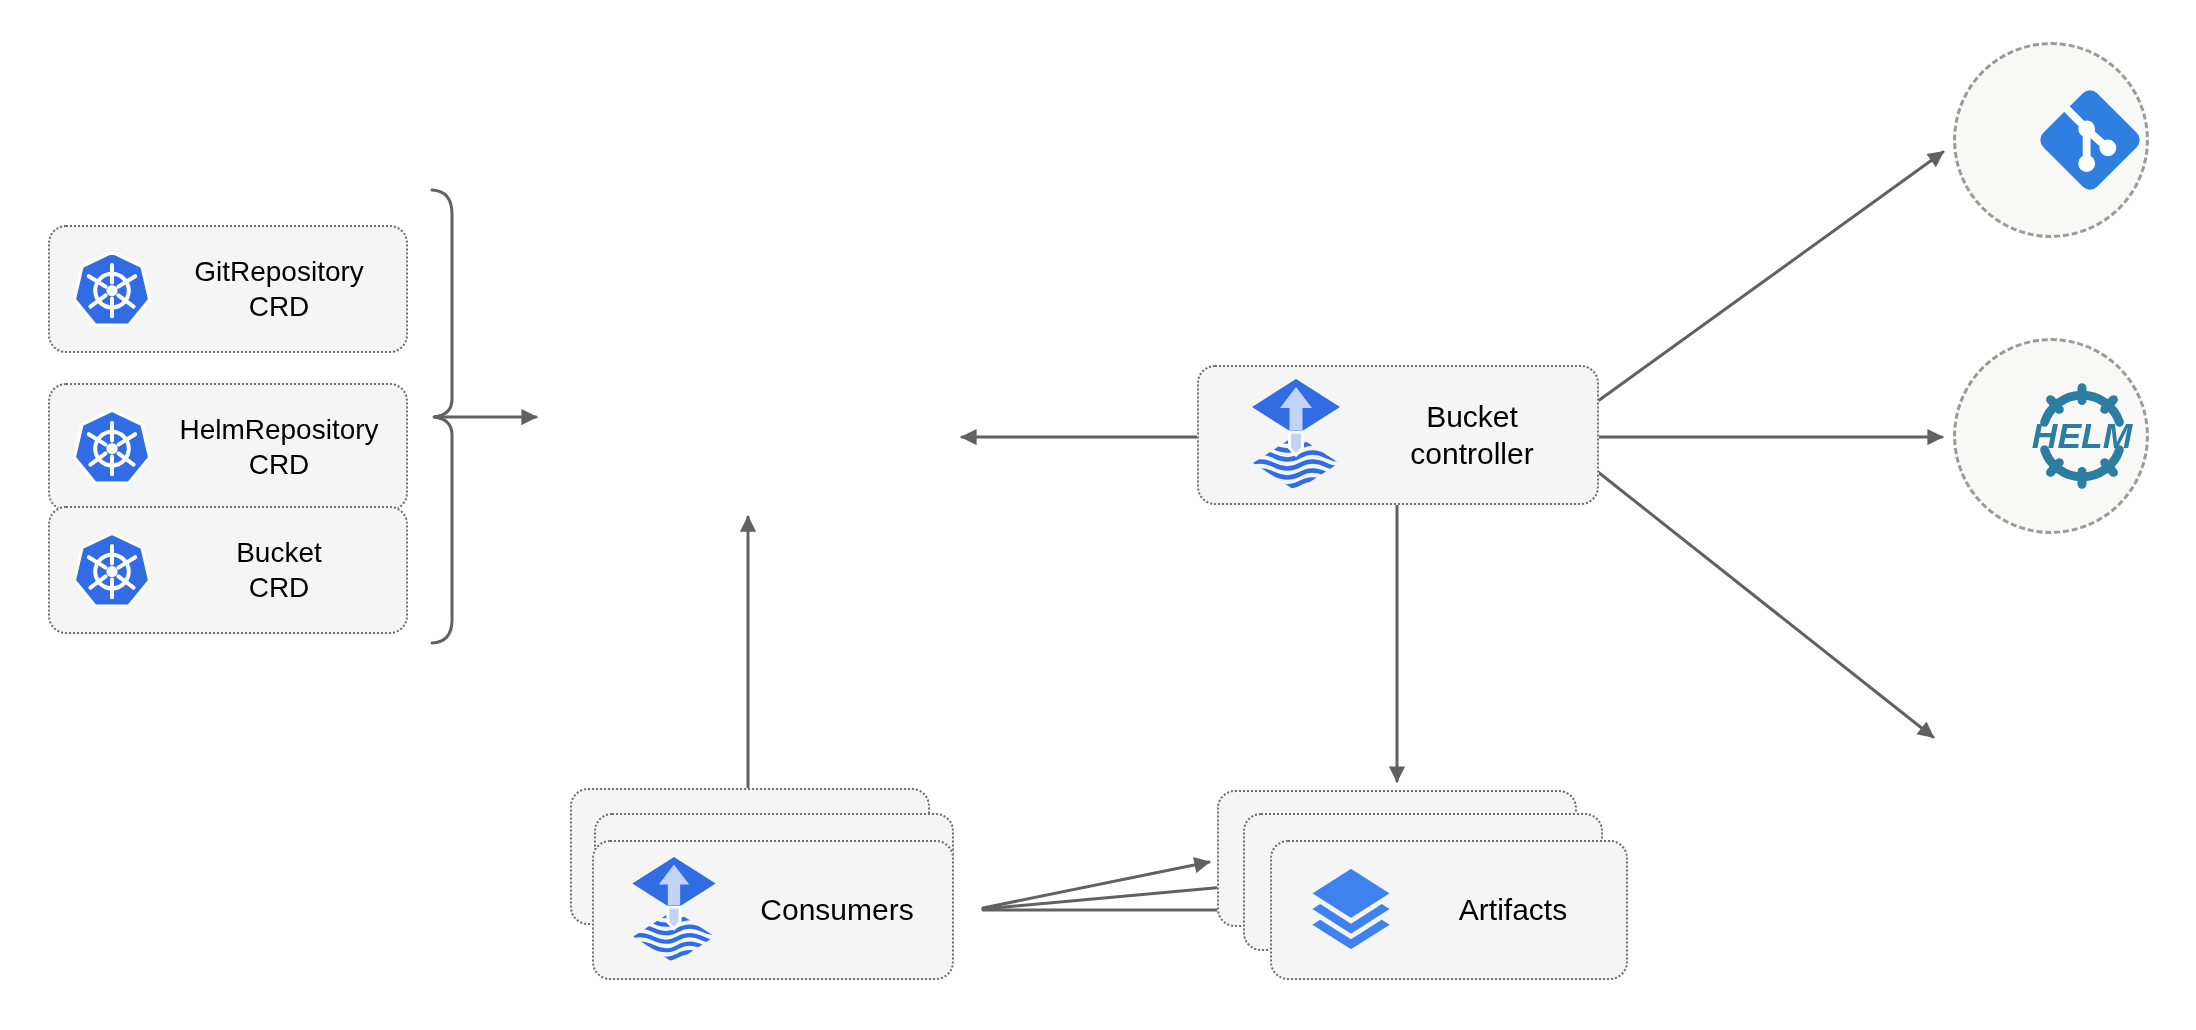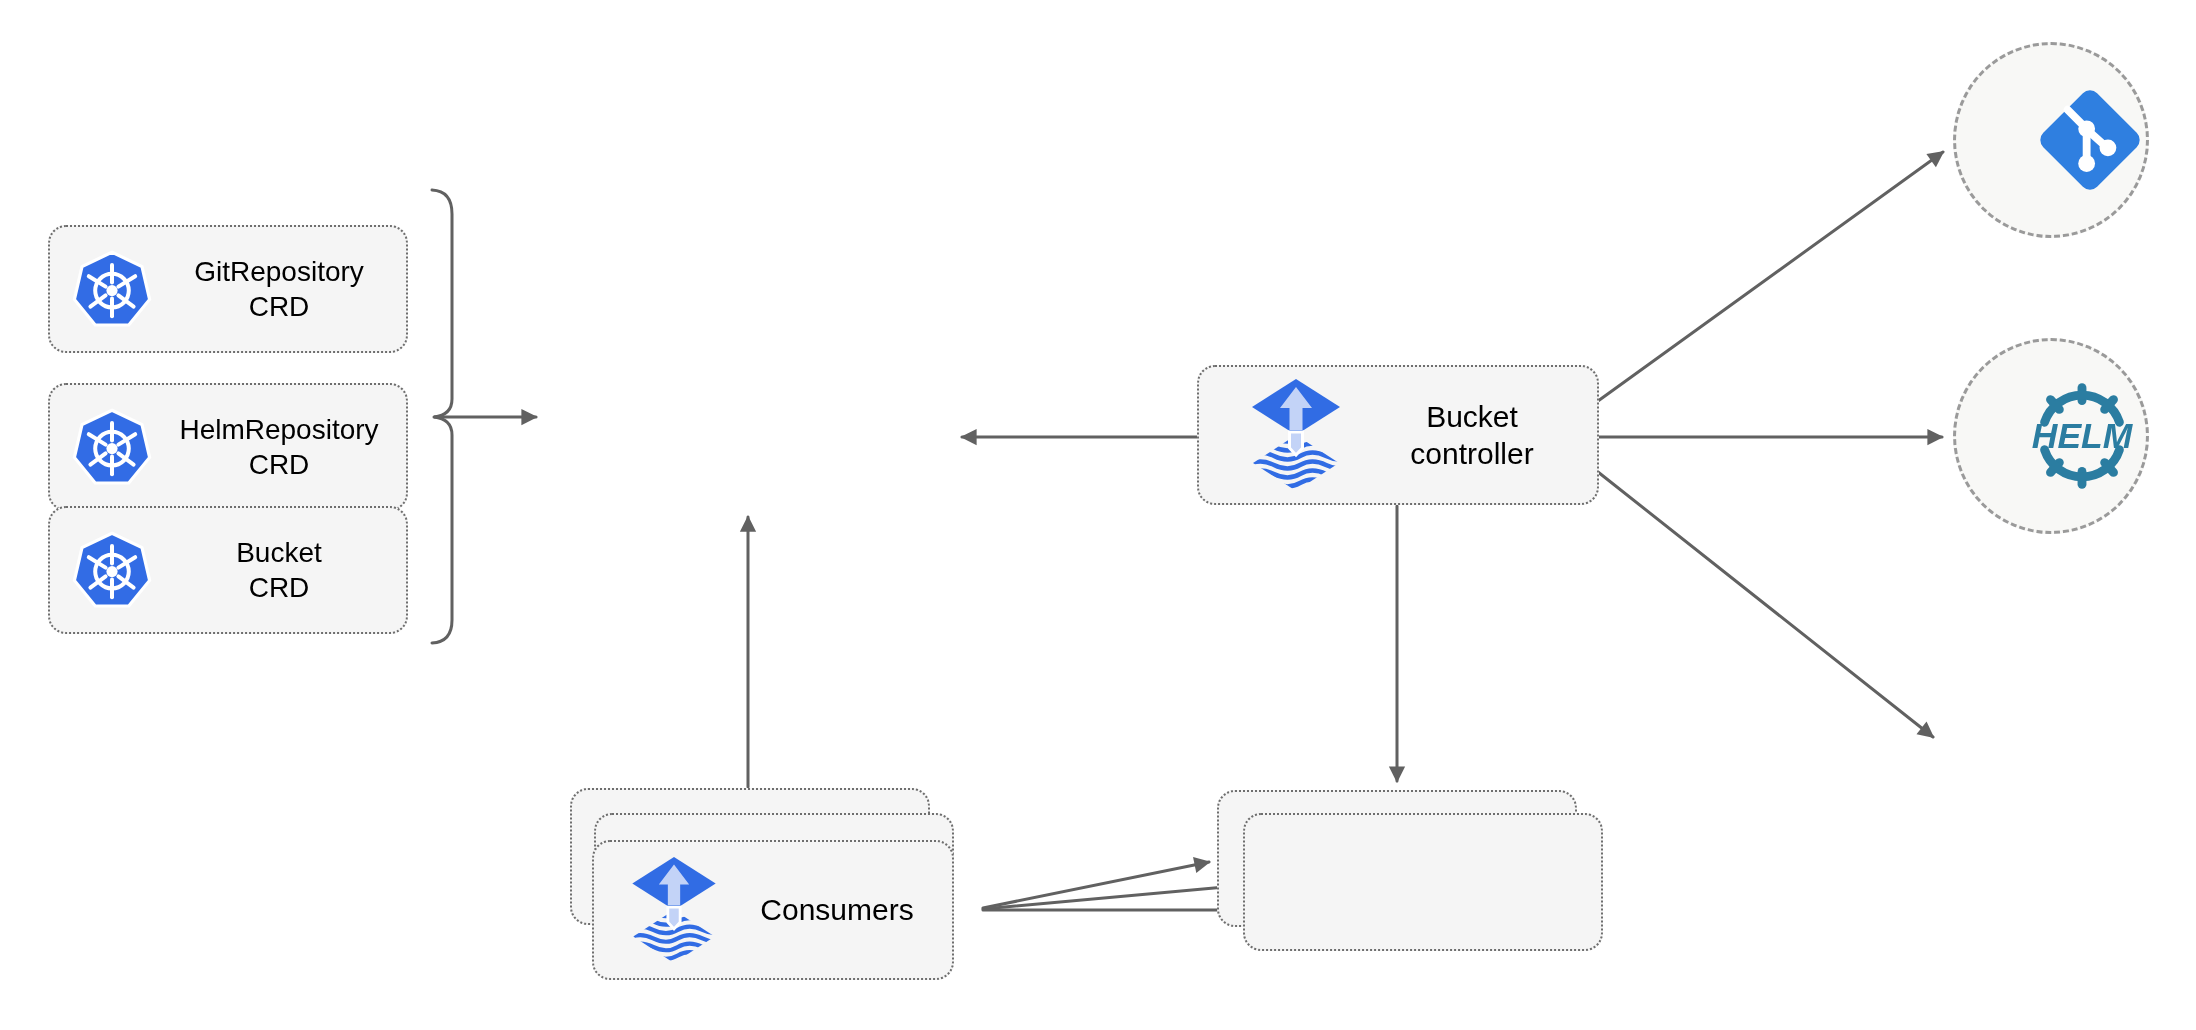--- a/index.html
+++ b/index.html
@@ -167,20 +167,30 @@
           <path d="M2,105 q12,-7 26,0 t26,0 t26,0 t26,0"></path>
         </g>
         <path d="M43.5,54 L56.5,54 L56.5,70 L50,77 L43.5,70 Z" fill="#C3D3F7" stroke="#fff" stroke-width="3"></path>
       </svg>
     </span>
     <span class="label">Consumers</span>
   </div>
 
   <div class="ghost" style="left:1217px;top:790px;width:360px;height:137px;"></div>
   <div class="ghost" style="left:1243px;top:813px;width:360px;height:138px;"></div>
+  <div class="node f30" style="left:1270px;top:840px;width:358px;height:140px;">
+    <span class="icon" style="margin-left:30px;">
+      <svg width="98" height="100" viewBox="0 0 100 102">
+        <polygon points="50,38 94,66 50,94 6,66" fill="#3E82F0" stroke="#f5f5f5" stroke-width="5"></polygon>
+        <polygon points="50,22 94,50 50,78 6,50" fill="#3E82F0" stroke="#f5f5f5" stroke-width="5"></polygon>
+        <polygon points="50,6 94,34 50,62 6,34" fill="#3E82F0" stroke="#f5f5f5" stroke-width="5"></polygon>
+      </svg>
+    </span>
+    <span class="label">Artifacts</span>
+  </div>
 
   <div class="circle" style="left:1953px;top:42px;">
     <span>
       <svg width="112" height="112" viewBox="0 0 100 100">
         <rect x="16" y="16" width="68" height="68" rx="9" transform="rotate(45 50 50)" fill="#2F7FE0"></rect>
         <g stroke="#fff" stroke-width="7" stroke-linecap="round">
           <line x1="30" y1="23" x2="42" y2="35"></line>
           <line x1="52" y1="45" x2="61" y2="53"></line>
           <line x1="47" y1="46" x2="47" y2="64"></line>
         </g>

